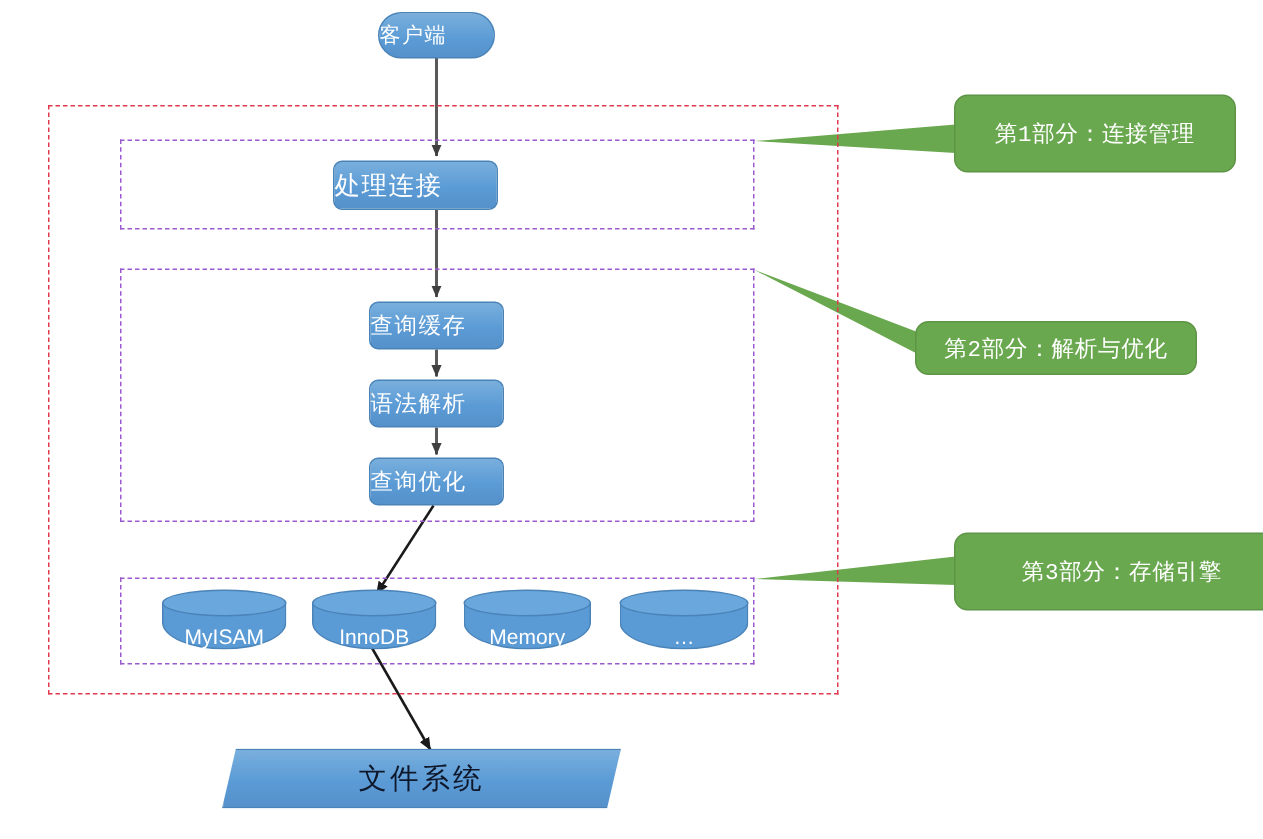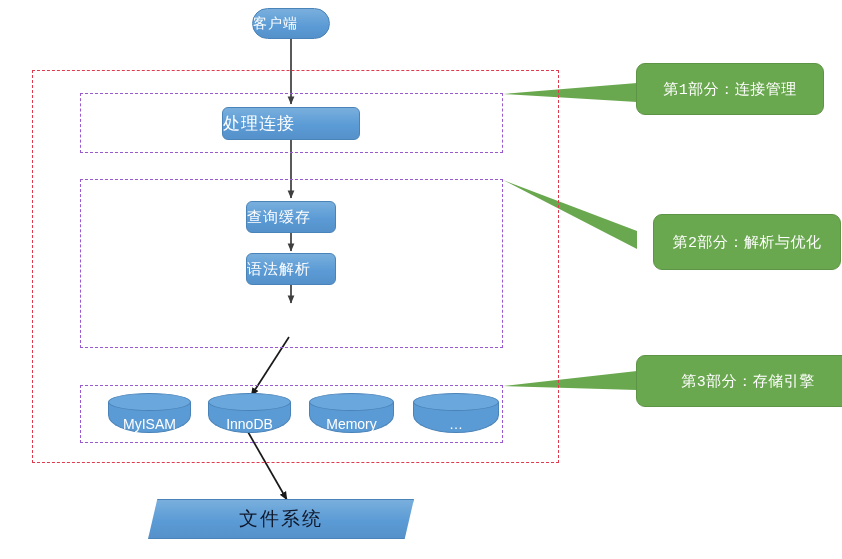--- a/index.html
+++ b/index.html
@@ -189,32 +189,35 @@
 
     <path d="M503,94 L637,83 L637,102 z" fill="#6aa84f"></path>
     <path d="M503,180 L637,231 L637,249 z" fill="#6aa84f"></path>
     <path d="M503,386 L637,371 L637,390 z" fill="#6aa84f"></path>
   </svg>
 
   <div class="node pill" style="left:252px; top:8px; width:78px; height:31px;">
     <span>客户端</span>
   </div>
 
-  <div class="node proc big" style="left:222px; top:107px; width:138px; height:33px;">
+  <div class="node proc big" style="left:222px; top:107px; width:110px; height:33px;">
     <span>处理连接</span>
   </div>
 
   <div class="node proc" style="left:246px; top:201px; width:90px; height:32px;">
     <span>查询缓存</span>
   </div>
 
   <div class="node proc" style="left:246px; top:253px; width:90px; height:32px;">
     <span>语法解析</span>
   </div>
 
+  <div class="node proc" style="left:246px; top:305px; width:90px; height:32px;">
+    <span>查询优化</span>
+  </div>
 
   <div class="cyl" style="left:108px; top:393px; width:83px; height:40px;">
     <div class="body"></div>
     <div class="top"></div>
     <div class="cap-label">MyISAM</div>
   </div>
 
   <div class="cyl" style="left:208px; top:393px; width:83px; height:40px;">
     <div class="body"></div>
     <div class="top"></div>
@@ -235,21 +238,21 @@
 
   <div class="para" style="left:148px; top:499px; width:266px; height:40px;">
     <div class="shape"></div>
     <div class="plabel">文件系统</div>
   </div>
 
   <div class="callout" style="left:636px; top:63px; width:188px; height:52px;">
     <span>第1部分：连接管理</span>
   </div>
 
-  <div class="callout" style="left:653px; top:214px; width:188px; height:56px;">
+  <div class="callout" style="left:610px; top:214px; width:188px; height:36px;">
     <span>第2部分：解析与优化</span>
   </div>
 
   <div class="callout" style="left:636px; top:355px; width:224px; height:52px;">
     <span>第3部分：存储引擎</span>
   </div>
 
 </div>
 
 </body></html>

